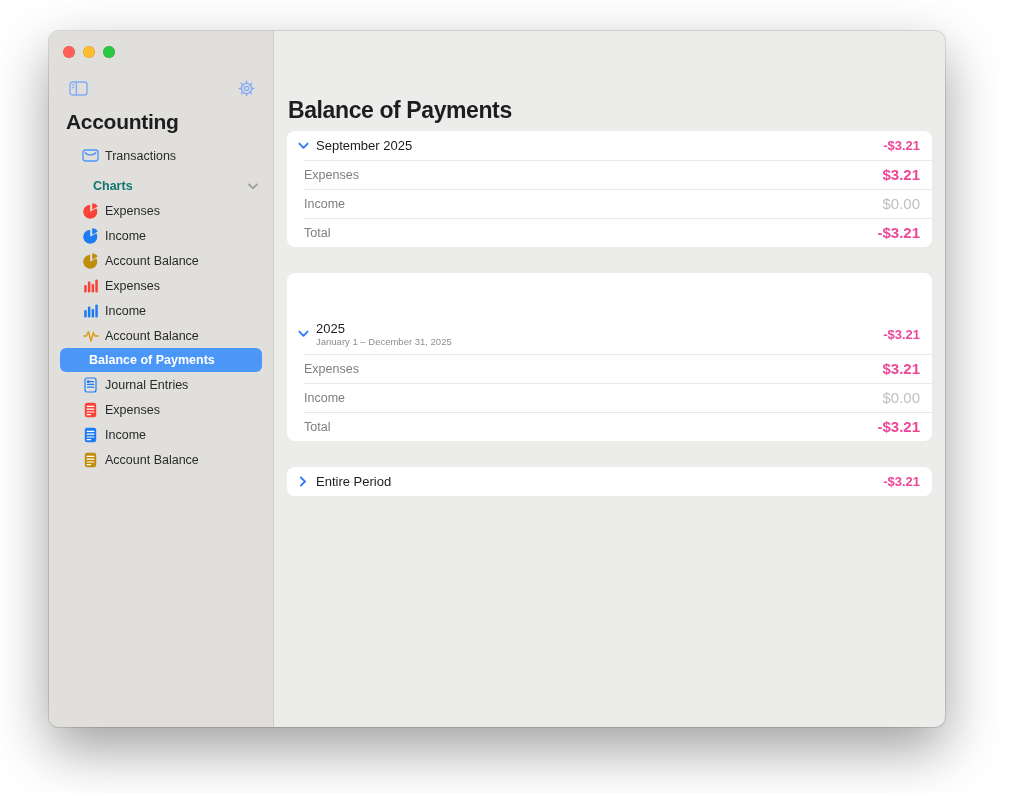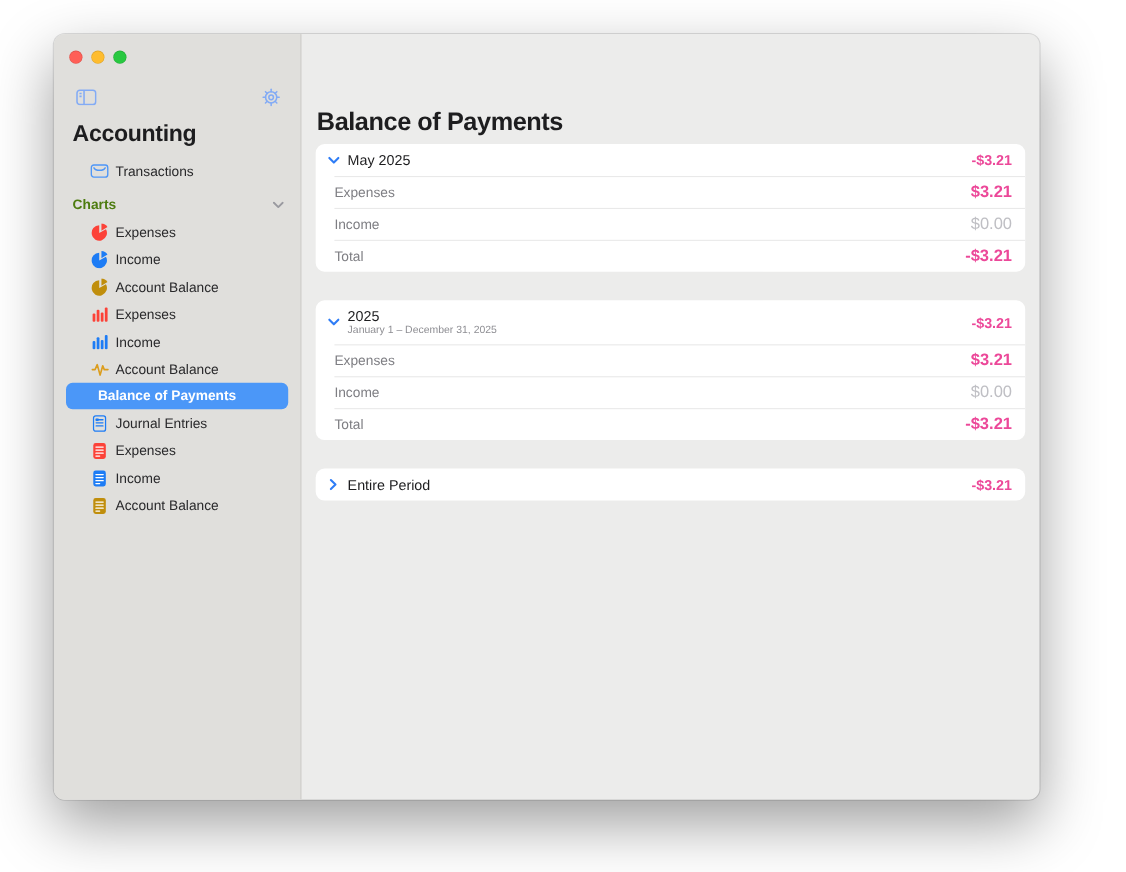--- a/index.html
+++ b/index.html
@@ -31,38 +31,38 @@
   .sidebar-toolbar svg { display:block; }
 
   .sidebar-title { font-size:21px; font-weight:700; color:#1d1d1f;
     letter-spacing:-.3px; padding:13px 0 9px 17px; }
 
   .side-item { display:flex; align-items:center; height:25px;
     padding-left:33px; font-size:12.5px; color:#29292b; cursor:default; }
   .side-item .icn { width:17px; display:flex; justify-content:center; margin-right:6px; }
   .section-head { display:flex; align-items:center; justify-content:space-between;
     height:25px; margin-top:5px; padding:0 15px 0 17px;
-    font-size:12.5px; font-weight:600; color:#4d7c0f; }
+    font-size:12.5px; font-weight:600; color:#0f766e;margin-left:27px; }
 
   .side-item.selected {
     margin:0 11px; height:24px; padding-left:29px;
     background:#4B97F8; border-radius:6px; color:#ffffff; font-weight:600;
   }
 
   
   .main { flex:1; padding:0 13px; overflow:hidden; }
   .main-title { font-size:23px; font-weight:700; color:#1d1d1f;
     letter-spacing:-.4px; margin:66px 0 0 1px; line-height:26px; }
 
   .card { background:#ffffff; border-radius:8px; overflow:hidden; }
   .card.first { margin-top:8px; }
   .card + .card { margin-top:26px; }
 
   .card-header { display:flex; align-items:center; padding:0 12px 0 10px; height:29px; }
-  .card-header.tall { height:40px; }
+  .card-header.tall { height:40px;margin-top:41px; }
   .chev { width:12px; display:flex; justify-content:center; }
   .hdr-text { margin-left:7px; }
   .hdr-title { font-size:13px; color:#1d1d1f; line-height:15px; }
   .hdr-sub { font-size:9.5px; color:#8E8E93; line-height:11px; }
   .hdr-value { margin-left:auto; font-size:13px; font-weight:600; }
 
   .card-row { position:relative; display:flex; align-items:center;
     height:29px; padding:0 12px 0 17px; }
   .card-row::before { content:""; position:absolute; left:17px; right:0; top:0;
     height:1px; background:#E9E9E9; }
@@ -280,21 +280,21 @@
   <main class="main">
     <h1 class="main-title">Balance of Payments</h1>
 
     <section class="card first">
       <div class="card-header">
         <span class="chev">
           <svg width="11" height="8" viewBox="0 0 11 8">
               <path d="M1.4 1.6 L5.5 5.8 L9.6 1.6" fill="none" stroke-width="1.9" stroke-linecap="round" stroke-linejoin="round" stroke="#2F7DF6"></path>
             </svg>
         </span>
-        <span class="hdr-text hdr-title">May 2025</span>
+        <span class="hdr-text hdr-title">September 2025</span>
         <span class="hdr-value" data-color="red">-$3.21</span>
       </div>
       <div class="card-row">
         <span class="row-label">Expenses</span>
         <span class="row-value" data-color="red">$3.21</span>
       </div>
       <div class="card-row">
         <span class="row-label">Income</span>
         <span class="row-value" data-color="gray">$0.00</span>
       </div>

